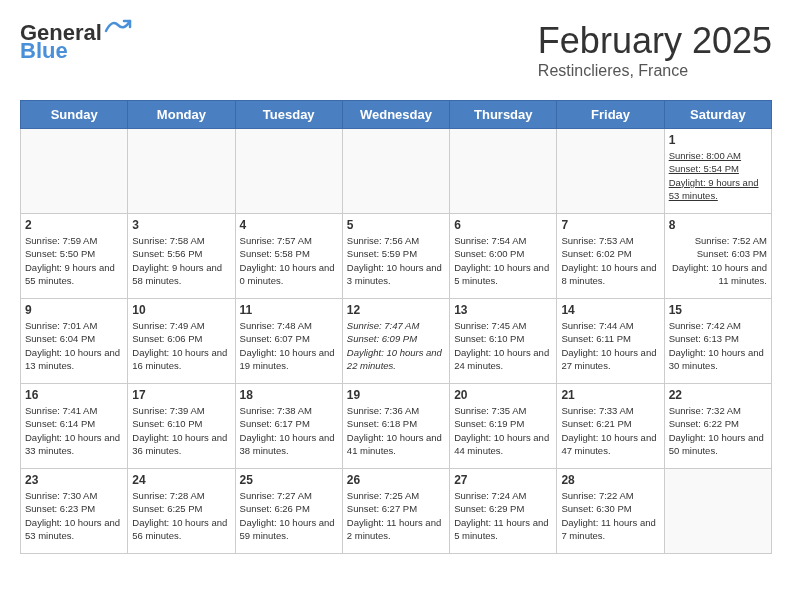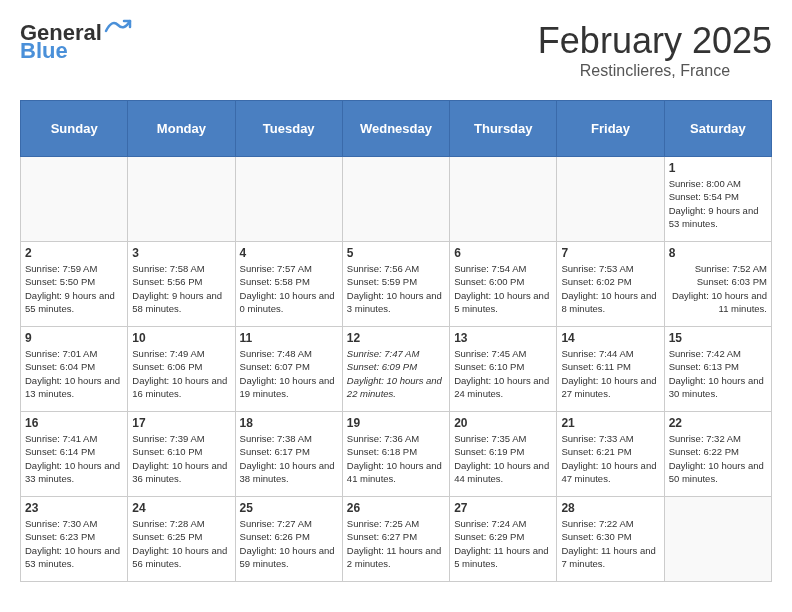--- a/index.html
+++ b/index.html
@@ -10,40 +10,40 @@
       min-height: 612px;
       padding: 20px;
     }
     .header {
       display: flex;
       justify-content: space-between;
       align-items: flex-start;
       margin-bottom: 20px;
     }
     .title-block {
-      text-align: center;
+      text-align: left;
     }
     .month-title {
       font-size: 36px;
       font-weight: normal;
       color: #333;
     }
     .location {
       font-size: 16px;
       color: #555;
     }
     .calendar {
       width: 100%;
       border-collapse: collapse;
       table-layout: fixed;
     }
     .calendar th {
       background-color: #4a7fc1;
       color: #fff;
-      padding: 20px 4px;
+      padding: 6px 4px;
       font-size: 13px;
       font-weight: bold;
       border: 1px solid #3a6aaa;
     }
     .calendar td {
       border: 1px solid #ccc;
       vertical-align: top;
       padding: 4px;
       font-size: 10px;
       color: #333;
@@ -119,21 +119,21 @@
   <tbody id="calendar-body">
   <tr>
         <td class="empty"></td>
         <td class="empty"></td>
         <td class="empty"></td>
         <td class="empty"></td>
         <td class="empty"></td>
         <td class="empty"></td>
         <td>
           <span class="day-number">1</span>
-          <div class="day-info" style="white-space: pre-line;">Sunrise: 8:00 AM
+          <div class="day-info" style="white-space: pre-line; text-decoration: underline;">Sunrise: 8:00 AM
 Sunset: 5:54 PM
 Daylight: 9 hours and 53 minutes.</div>
         </td>
       </tr>
       <tr>
         <td>
           <span class="day-number">2</span>
           <div class="day-info" style="white-space: pre-line;">Sunrise: 7:59 AM
 Sunset: 5:50 PM
 Daylight: 9 hours and 55 minutes.</div>

